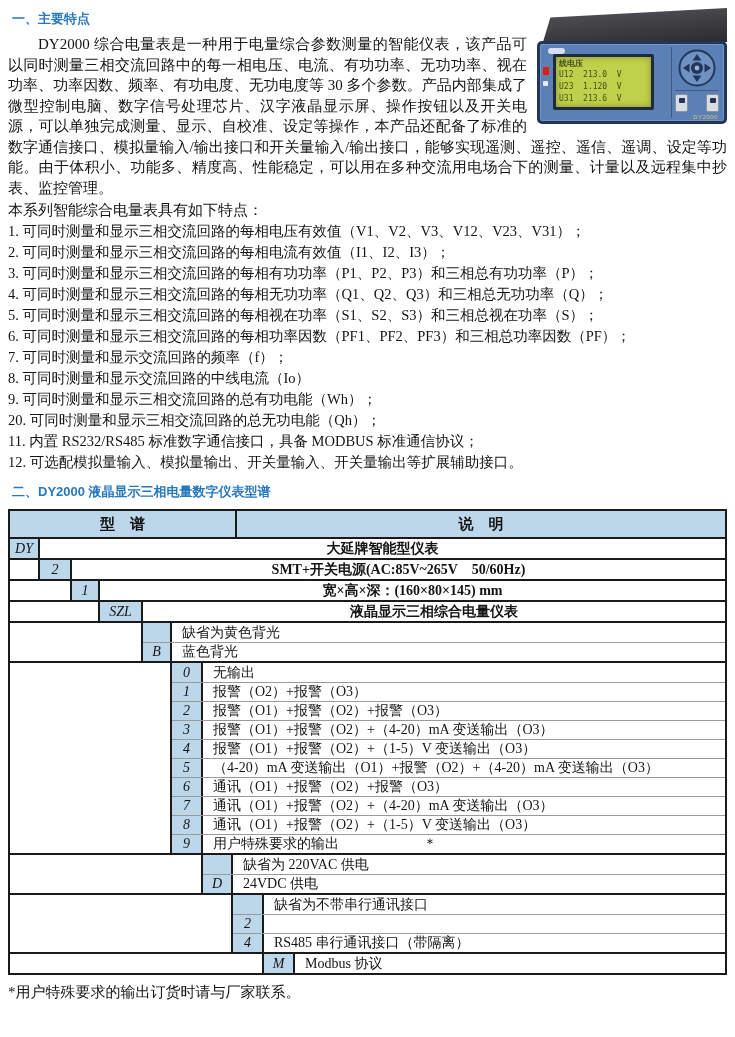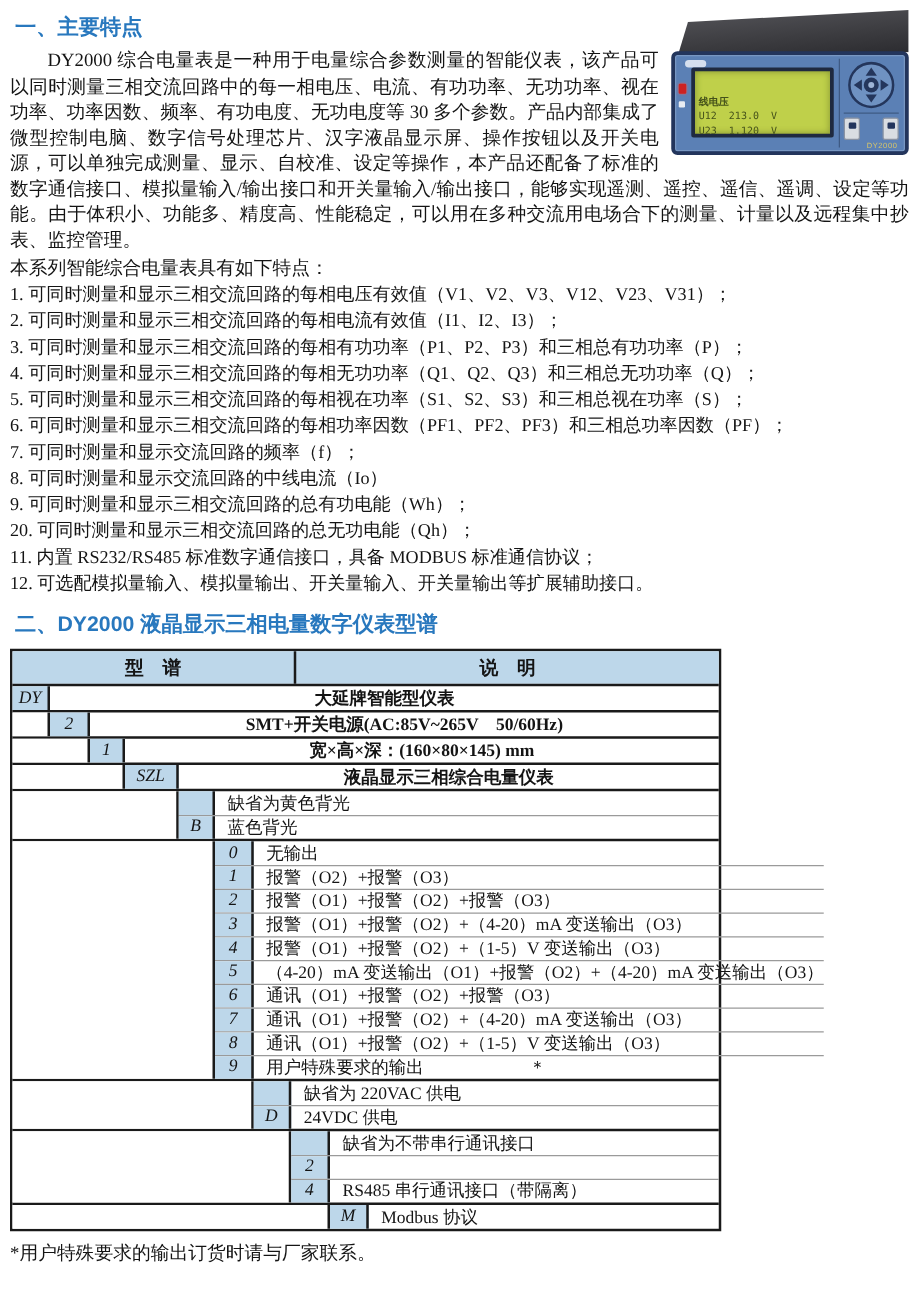--- a/index.html
+++ b/index.html
@@ -18,21 +18,21 @@
   html,body{margin:0;padding:0;}
   body{
     width:735px;height:1037px;overflow:hidden;background:#ffffff;
     font-family:"Liberation Serif","DejaVu Serif",serif;color:#141414;
   }
   .page{padding:6px 8px 0 8px;width:735px;}
 
   
   h1,h2{
     font-family:"Liberation Sans","DejaVu Sans",sans-serif;
-    font-size:17px;font-weight:bold;color:var(--accent-blue);
+    font-size:13px;font-weight:bold;color:var(--accent-blue);
     margin:0;padding:0;
   }
   h1{margin:4px 0 6px 4px;}
   h2{margin:10px 0 8px 4px;}
 
   
   .lead{
     margin:0;font-size:15px;line-height:20.5px;text-align:justify;text-indent:2em;
   }
   .intro{font-size:15px;line-height:21px;margin-top:2px;}
@@ -54,25 +54,25 @@
     box-shadow:inset 0 0 0 1px rgba(255,255,255,.18);
   }
   .brand-dot{
     position:absolute;left:8px;top:4px;width:17px;height:6px;
     background:rgba(235,240,248,.85);border-radius:3px;
   }
   .led{position:absolute;border-radius:1px;}
   .led-red{left:3px;top:23px;width:6px;height:8px;background:var(--led-red);box-shadow:0 0 2px #ff5544;}
   .led-white{left:3px;top:37px;width:5px;height:5px;background:#e8ecf2;}
   .lcd{
-    position:absolute;left:13px;top:10px;width:114px;height:56px;
+    position:absolute;left:13px;top:10px;width:101px;height:56px;
     background:var(--lcd-green);
     border:3px solid #1f2a40;border-radius:2px;
     box-shadow:inset 0 0 6px rgba(60,70,20,.45);
-    padding:20px 3px;overflow:hidden;
+    padding:2px 3px;overflow:hidden;
   }
   .lcd-title{font-family:"DejaVu Sans Mono",monospace;font-size:8px;line-height:10px;color:var(--lcd-text);font-weight:bold;}
   .lcd-line{font-family:"DejaVu Sans Mono",monospace;font-size:8px;line-height:12px;color:var(--lcd-text);white-space:pre;}
   .controls{
     position:absolute;right:3px;top:3px;bottom:3px;width:50px;
     border-left:1px solid rgba(10,20,40,.35);
     display:flex;flex-direction:column;align-items:center;
   }
   .dpad{margin-top:2px;}
   .keys{
@@ -88,21 +88,21 @@
     content:"";position:absolute;left:3px;top:3px;width:6px;height:5px;
     background:var(--panel-frame);border-radius:1px;
   }
   .model-label{
     position:absolute;right:6px;bottom:1px;
     font-family:"Liberation Sans",sans-serif;font-size:6px;color:#d8c66a;letter-spacing:.5px;
   }
 
   
   .ptable{
-    clear:both;width:569px;border:2px solid var(--border-dark);
+    clear:both;width:719px;border:2px solid var(--border-dark);
     font-size:14px;
   }
   .thead{display:flex;height:26px;background:var(--cell-blue);}
   .th{display:flex;align-items:center;justify-content:center;font-weight:bold;font-size:15px;}
   .th1{width:227px;border-right:2px solid var(--border-dark);}
   .th2{flex:1;}
   .tgroup{display:flex;border-top:2px solid var(--border-dark);}
   .tspacer{flex:none;border-right:2px solid var(--border-dark);background:#fff;}
   .trows{flex:1;display:flex;flex-direction:column;}
   .trow{display:flex;height:19px;}

